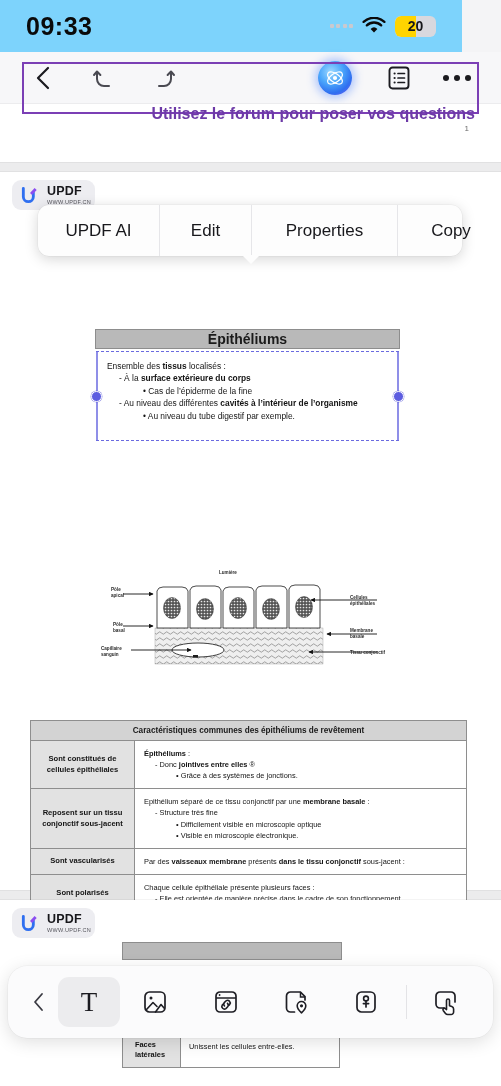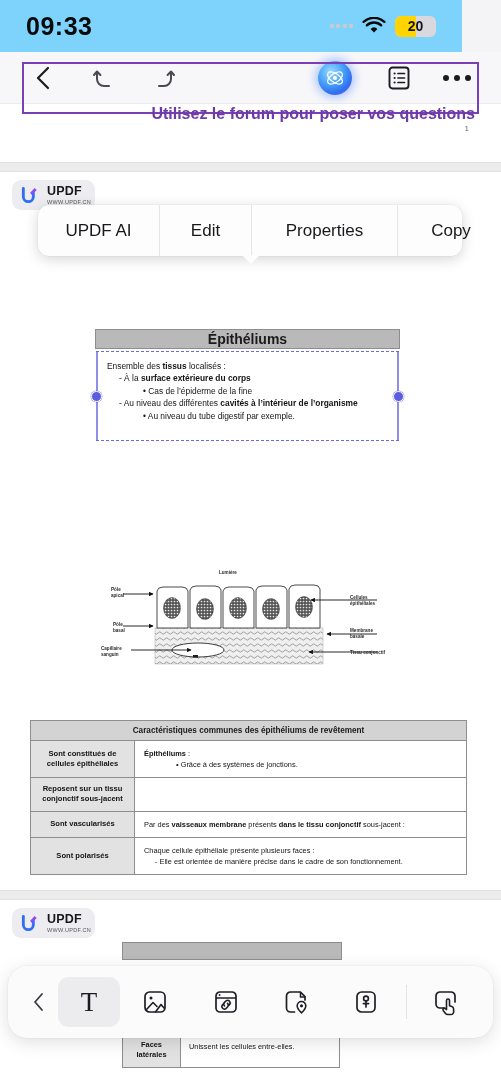--- a/index.html
+++ b/index.html
@@ -151,22 +151,22 @@
   .p3-grey {
     position: absolute; left: 122px; width: 220px; top: 42px; height: 18px;
     background: #b9b9b9; border: 1px solid #8d8d8d;
   }
   .p3-table {
     position: absolute; left: 122px; top: 132px; width: 218px;
     border: 1px solid #8e8e8e; background: #fff; display: flex;
   }
   .p3-c1 {
     width: 58px; background: #e2e2e2; border-right: 1px solid #8e8e8e;
-    font-size: 7.4px; font-weight: 700; text-align: center; color: #141414;
-    padding: 7px 6px; line-height: 1.35;
+    font-size: 7.4px; font-weight: 700; color: #141414;
+    padding: 7px 12px; line-height: 1.35;
   }
   .p3-c2 { flex: 1; padding: 9px 8px; font-size: 7.4px; color: #141414; }
 
   
   .ctxmenu {
     position: absolute; left: 38px; top: 205px; width: 424px; height: 51px;
     background: #fdfdfd; border-radius: 11px; display: flex; align-items: stretch;
     box-shadow: 0 3px 14px rgba(0,0,0,.17), 0 0 0 .5px rgba(0,0,0,.05); z-index: 30;
   }
   .ctx-item {
@@ -371,25 +371,32 @@
           </div>
       </div>
 
       <div class="ctable">
         <div class="ct-head">Caractéristiques communes des épithéliums de revêtement</div>
         <div id="ctable-rows">
             <div class="ct-row">
               <div class="ct-c1">Sont constitués de cellules épithéliales</div>
               <div class="ct-c2">
                 <div class="l"><b>Épithéliums</b> :</div>
+                <div class="l d1">-   Donc <b>jointives entre elles</b> ®</div>
                 <div class="l d2">•   Grâce à des systèmes de jonctions.</div>
               </div>
             </div>
             <div class="ct-row">
               <div class="ct-c1">Reposent sur un tissu conjonctif sous-jacent</div>
+              <div class="ct-c2">
+                <div class="l">Epithélium séparé de ce tissu conjonctif par une <b>membrane basale</b> :</div>
+                <div class="l d1">-   Structure très fine</div>
+                <div class="l d2">•   Difficilement visible en microscopie optique</div>
+                <div class="l d2">•   Visible en microscopie électronique.</div>
+              </div>
             </div>
             <div class="ct-row">
               <div class="ct-c1">Sont vascularisés</div>
               <div class="ct-c2">
                 <div class="l">Par des <b>vaisseaux membrane</b> présents <b>dans le tissu conjonctif</b> sous-jacent :</div>
               </div>
             </div>
             <div class="ct-row">
               <div class="ct-c1">Sont polarisés</div>
               <div class="ct-c2">

